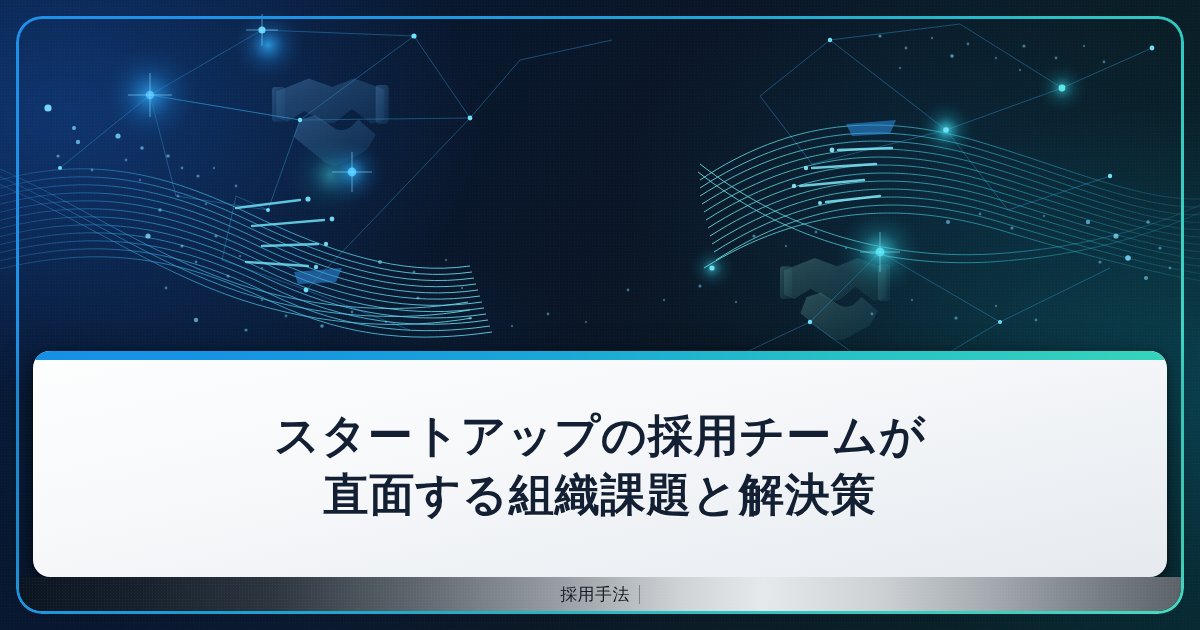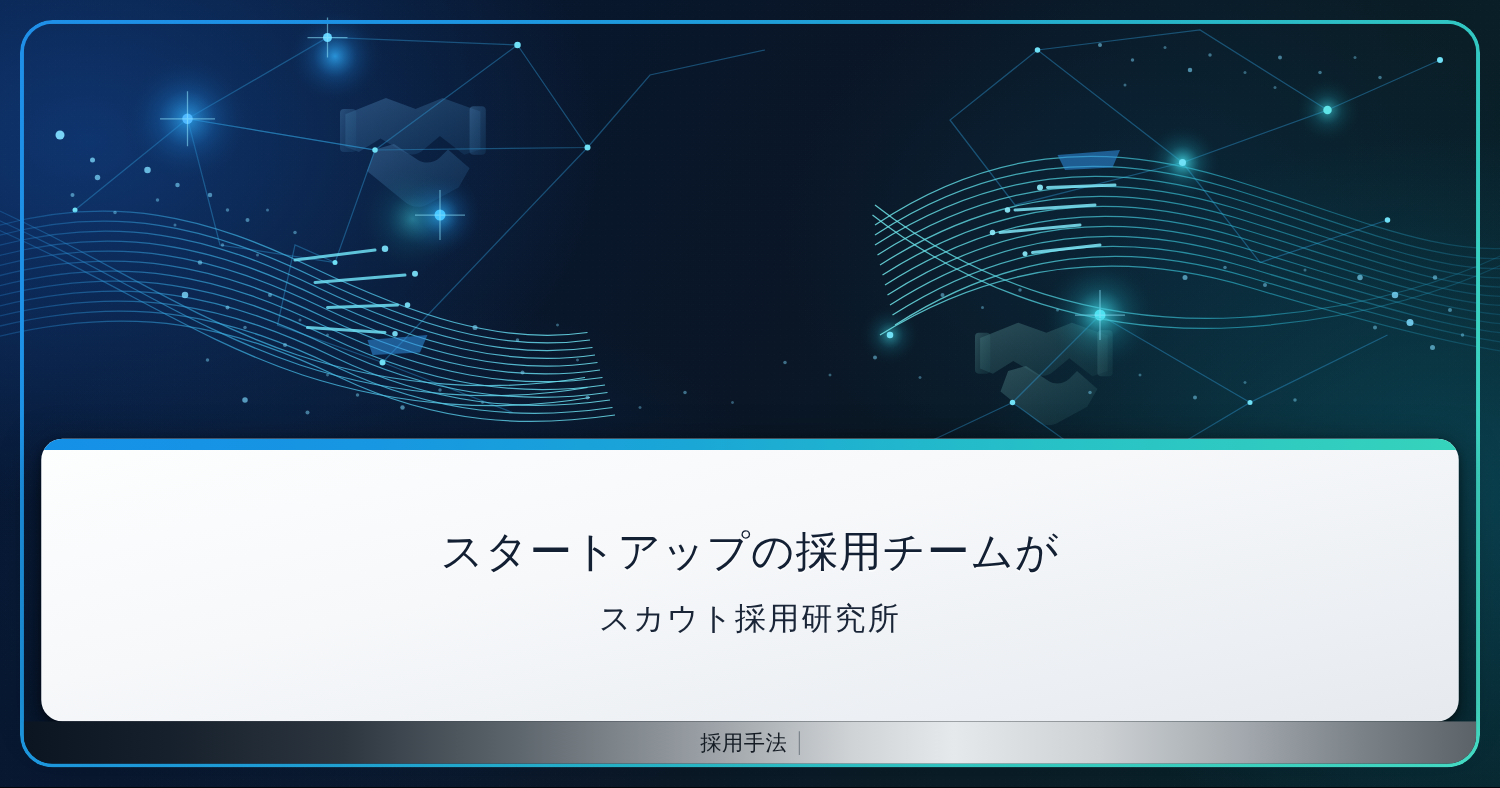--- a/index.html
+++ b/index.html
@@ -74,23 +74,23 @@
         #1590e8 0%, #1796e2 22%, #1aa7d6 46%, #27c2c6 72%, #36d3bc 100%);
   }
   .card-body {
     position:absolute; left:0; right:0; top:9px; bottom:0;
     display:flex; flex-direction:column;
     align-items:center; justify-content:center;
     padding:4px 40px 10px;
   }
 
   .title-line {
-    font-size:34px;
+    font-size:45px;
     line-height:1.30;
-    font-weight:normal;
+    font-weight:bold;
     letter-spacing:.8px;
     color:#131f33;
     text-align:center;
     white-space:nowrap;
     text-shadow:0 1px 0 rgba(255,255,255,.65);
   }
   .subtitle {
     margin-top:14px;
     font-size:25px;
     font-weight:normal;
@@ -437,21 +437,21 @@
       <circle cx="1036" cy="320" r="1.4" opacity=".45"></circle>
     </g>
   </svg>
 
   <div class="outer-frame"></div>
 
   <div class="card">
     <div class="card-accent"></div>
     <div class="card-body">
       <div class="title-line">スタートアップの採用チームが</div>
-      <div class="subtitle">スカウト採用研究所</div>
+      <div class="title-line">直面する組織課題と解決策</div>
     </div>
   </div>
 
   <div class="band-clip">
     <div class="footer-band" style="left:0;right:0;top:0;">
       <div class="footer-text">
         <span class="footer-cat">採用手法</span>
         <span class="footer-sep"></span>
       </div>
     </div>

